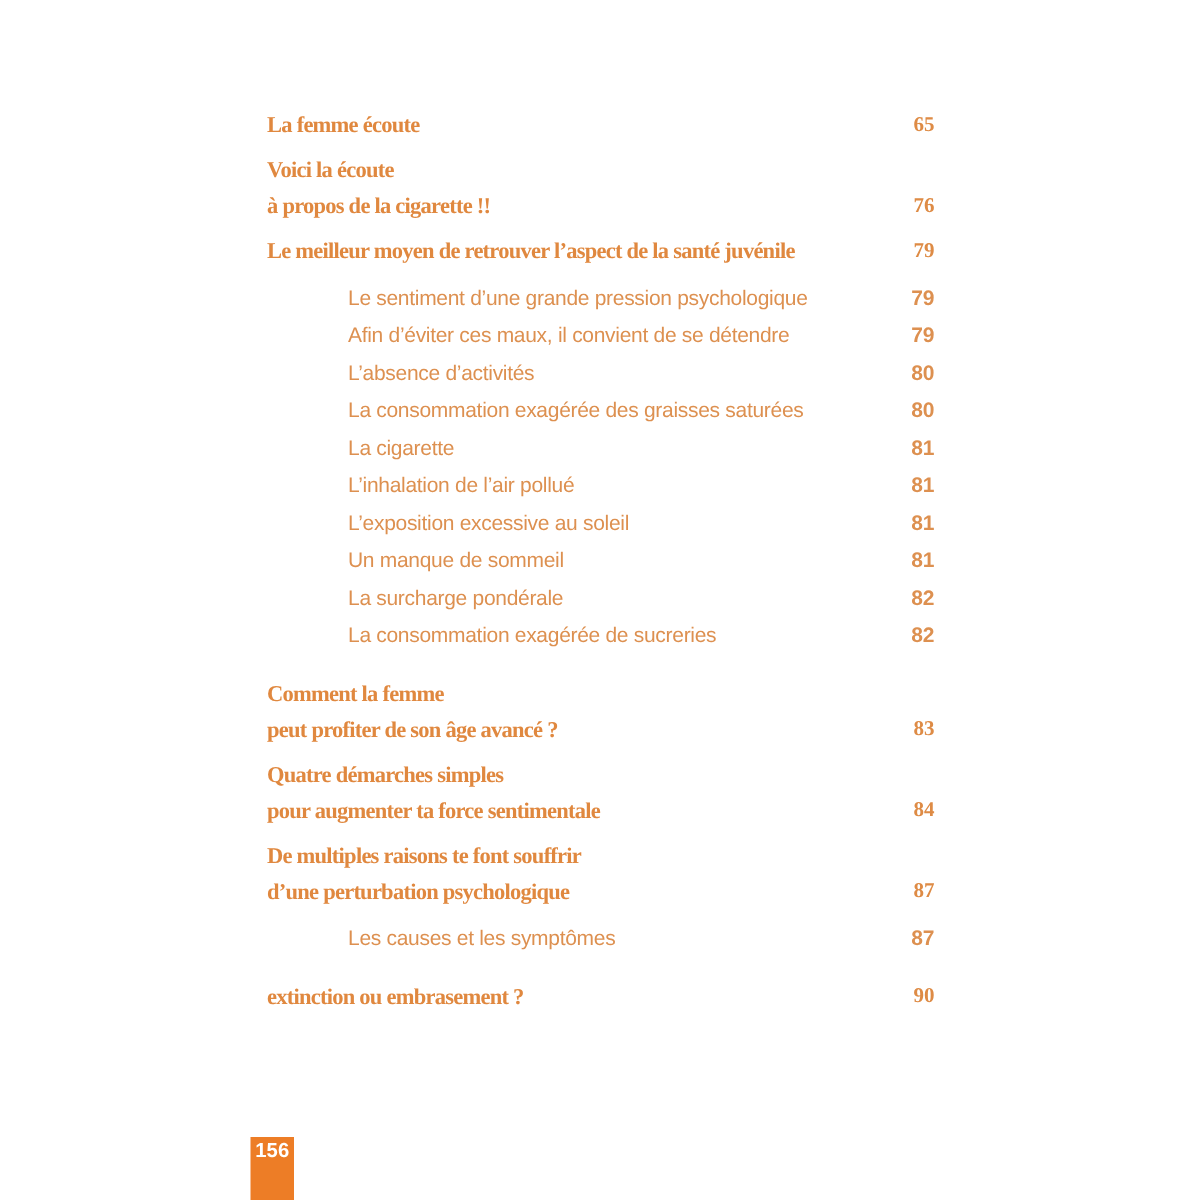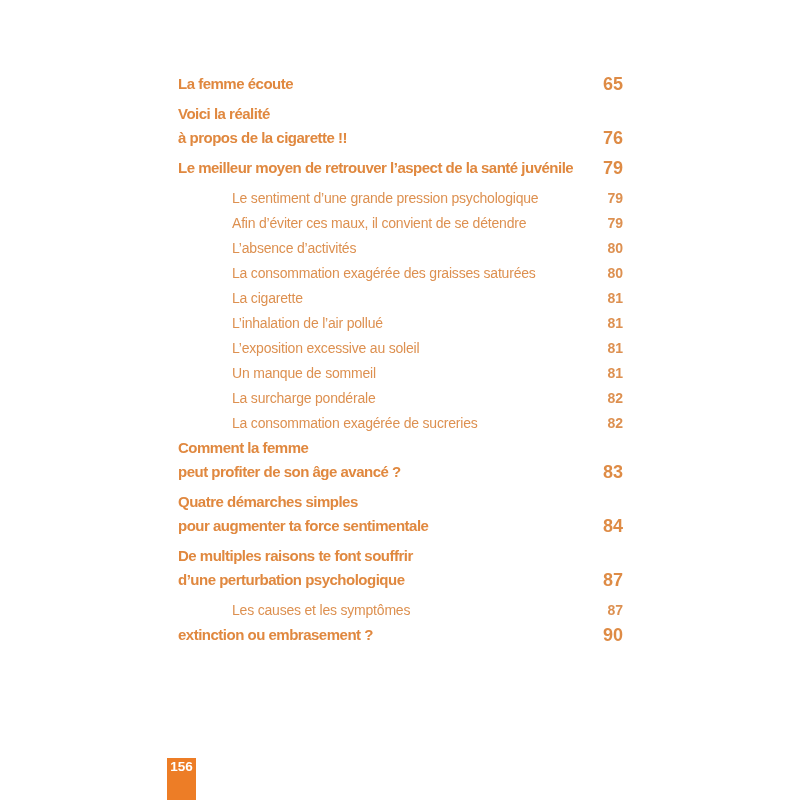--- a/index.html
+++ b/index.html
@@ -34,42 +34,43 @@
   .entry .pagenum { flex: 0 0 auto; text-align: right; }
   .entry .line { display: block; }
 
   .entry.chapter {
     color: #E0883F;
     font-weight: 700;
     font-size: 15px;
     letter-spacing: -0.5px;
     line-height: 24px;
     margin-bottom: 6px;
+    font-family: Liberation Serif, serif;
   }
   .entry.chapter .pagenum {
-    font-size: 18px;
+    font-size: 14px;
     letter-spacing: 0;
     color: #DE8B45;
   }
   .entry.sub {
     color: #DD9050;
     font-weight: 400;
     font-size: 14px;
     letter-spacing: -0.2px;
     line-height: 25px;
     margin-bottom: 0;
     padding-left: 54px;
   }
   .entry.sub .pagenum {
     font-weight: 600;
     font-size: 14px;
     letter-spacing: 0;
     color: #DD9050;
   }
-  .entry.sub + .entry.chapter { margin-top: 0; }
+  .entry.sub + .entry.chapter { margin-top: 15px; }
 
   .footer-tab {
     position: absolute;
     left: 167px;
     top: 758px;
     width: 29px;
     height: 54px;
     background: #ED7D26;
     color: #ffffff;
     font-weight: 700;
@@ -85,21 +86,21 @@
 <div class="page">
   <main class="toc" id="toc">
       <div class="entry chapter">
     <div class="title">
           <span class="line">La femme écoute</span>
         </div>
     <div class="pagenum">65</div>
   </div>
       <div class="entry chapter">
     <div class="title">
-          <span class="line">Voici la réalité</span>
+          <span class="line">Voici la écoute</span>
           <span class="line">à propos de la cigarette !!</span>
         </div>
     <div class="pagenum">76</div>
   </div>
       <div class="entry chapter">
     <div class="title">
           <span class="line">Le meilleur moyen de retrouver l’aspect de la santé juvénile</span>
         </div>
     <div class="pagenum">79</div>
   </div>

